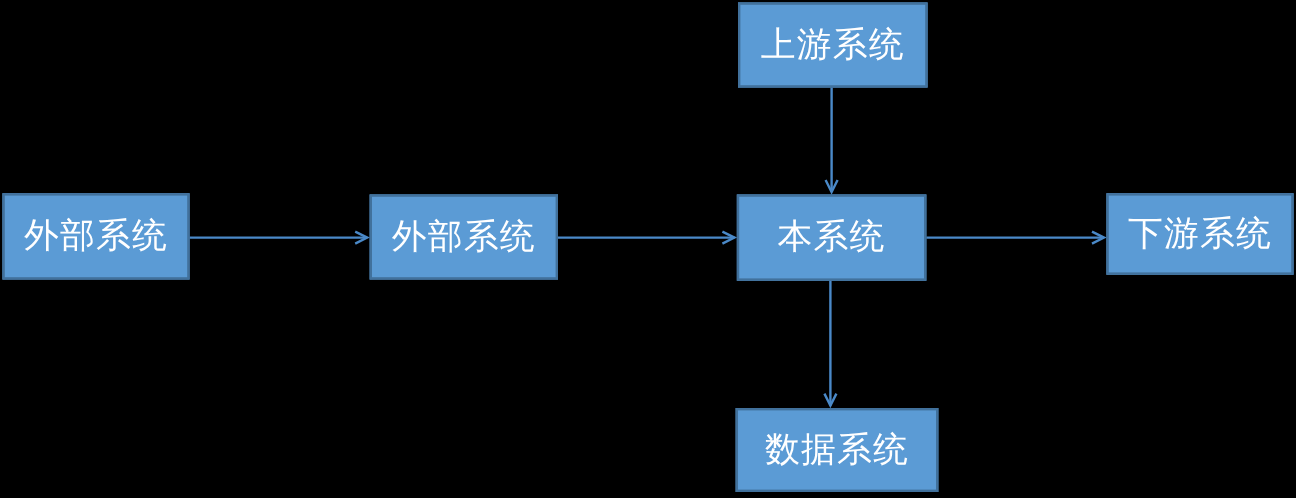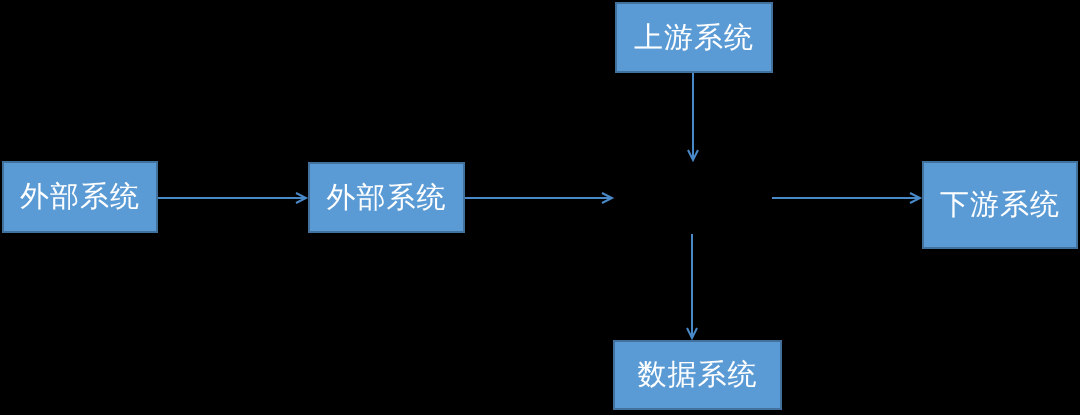--- a/index.html
+++ b/index.html
@@ -37,21 +37,21 @@
     color: var(--text, #FFFFFF);
     font-size: 29px;
     font-weight: 400;
     letter-spacing: 1px;
     white-space: nowrap;
   }
   .node-external-1  { left: 2px;   top: 161px; width: 156px; height: 72px; }
   .node-external-2  { left: 308px; top: 162px; width: 157px; height: 71px; }
   .node-upstream    { left: 615px; top: 2px;   width: 158px; height: 71px; }
   .node-main        { left: 614px; top: 162px; width: 158px; height: 72px; }
-  .node-downstream  { left: 922px; top: 161px; width: 156px; height: 88px; }
+  .node-downstream  { left: 922px; top: 161px; width: 156px; height: 68px; }
   .node-data        { left: 613px; top: 340px; width: 169px; height: 70px; }
 </style>
 </head>
 <body>
 
 <div class="canvas">
 
   <svg class="edges-layer" width="1080" height="415" viewBox="0 0 1080 415" xmlns="http://www.w3.org/2000/svg">
     <defs>
       <marker id="arrowhead" markerWidth="14" markerHeight="14" refX="11" refY="6" orient="auto" markerUnits="userSpaceOnUse">
@@ -70,20 +70,23 @@
   </div>
 
   <div class="node node-external-2">
     <span>外部系统</span>
   </div>
 
   <div class="node node-upstream">
     <span>上游系统</span>
   </div>
 
+  <div class="node node-main">
+    <span>本系统</span>
+  </div>
 
   <div class="node node-downstream">
     <span>下游系统</span>
   </div>
 
   <div class="node node-data">
     <span>数据系统</span>
   </div>
 
 </div>

